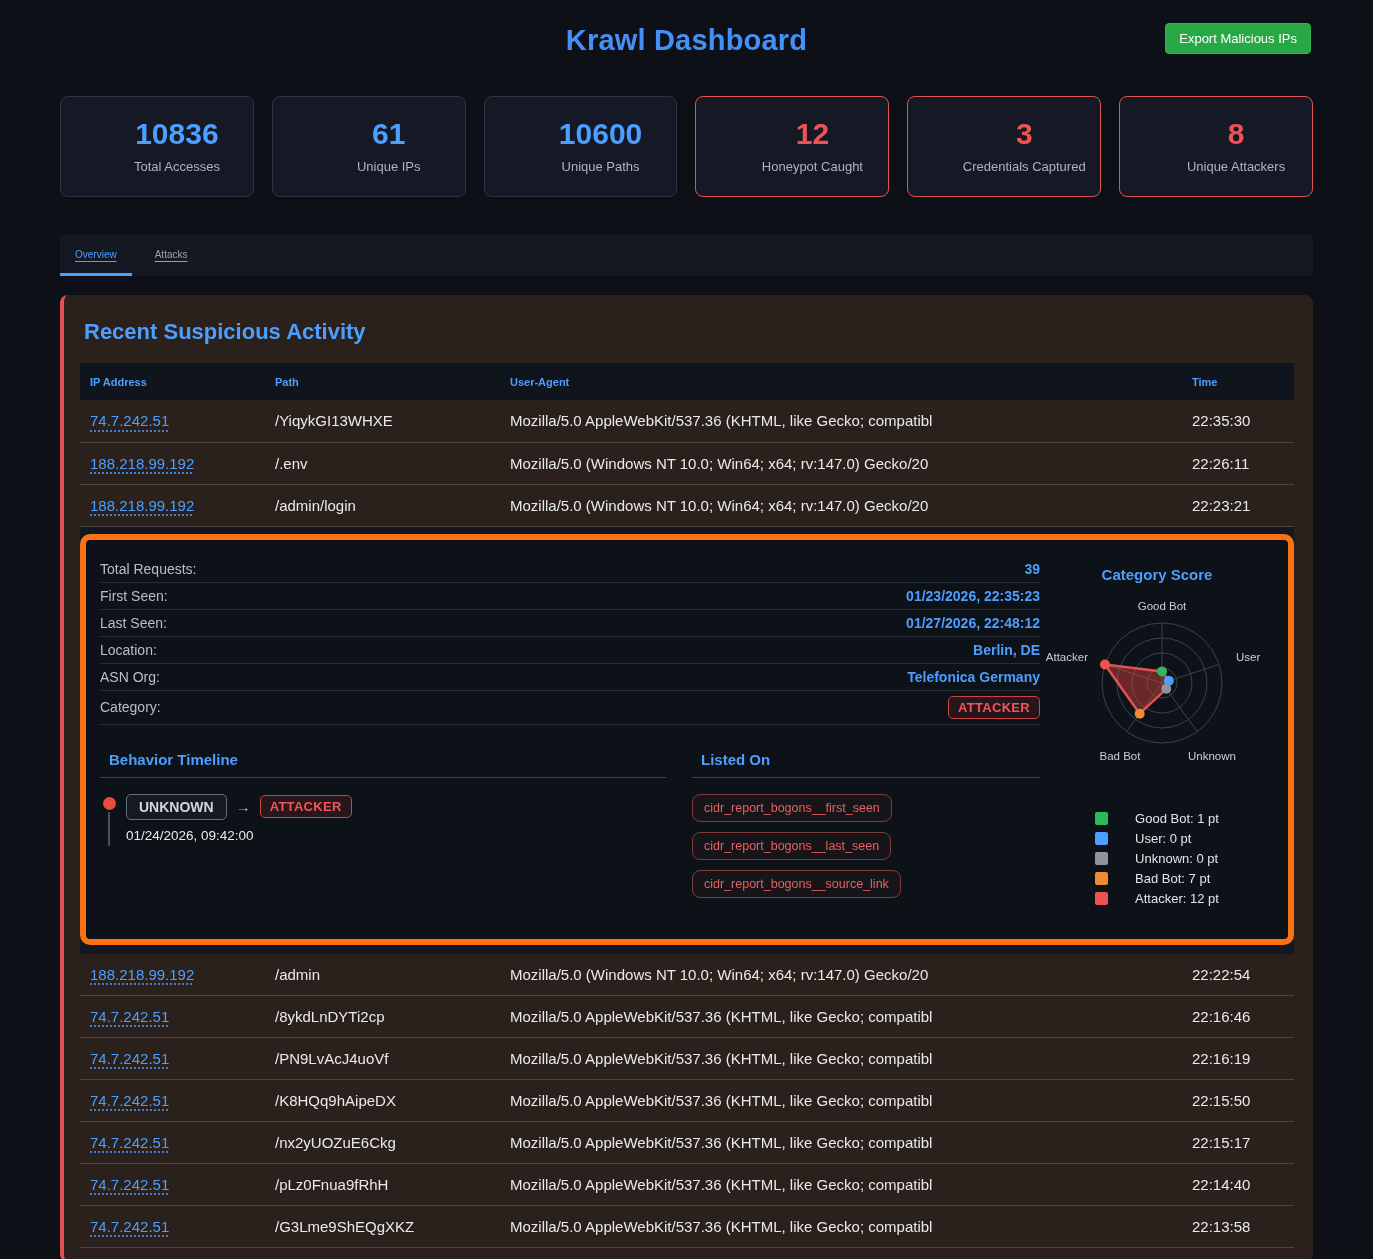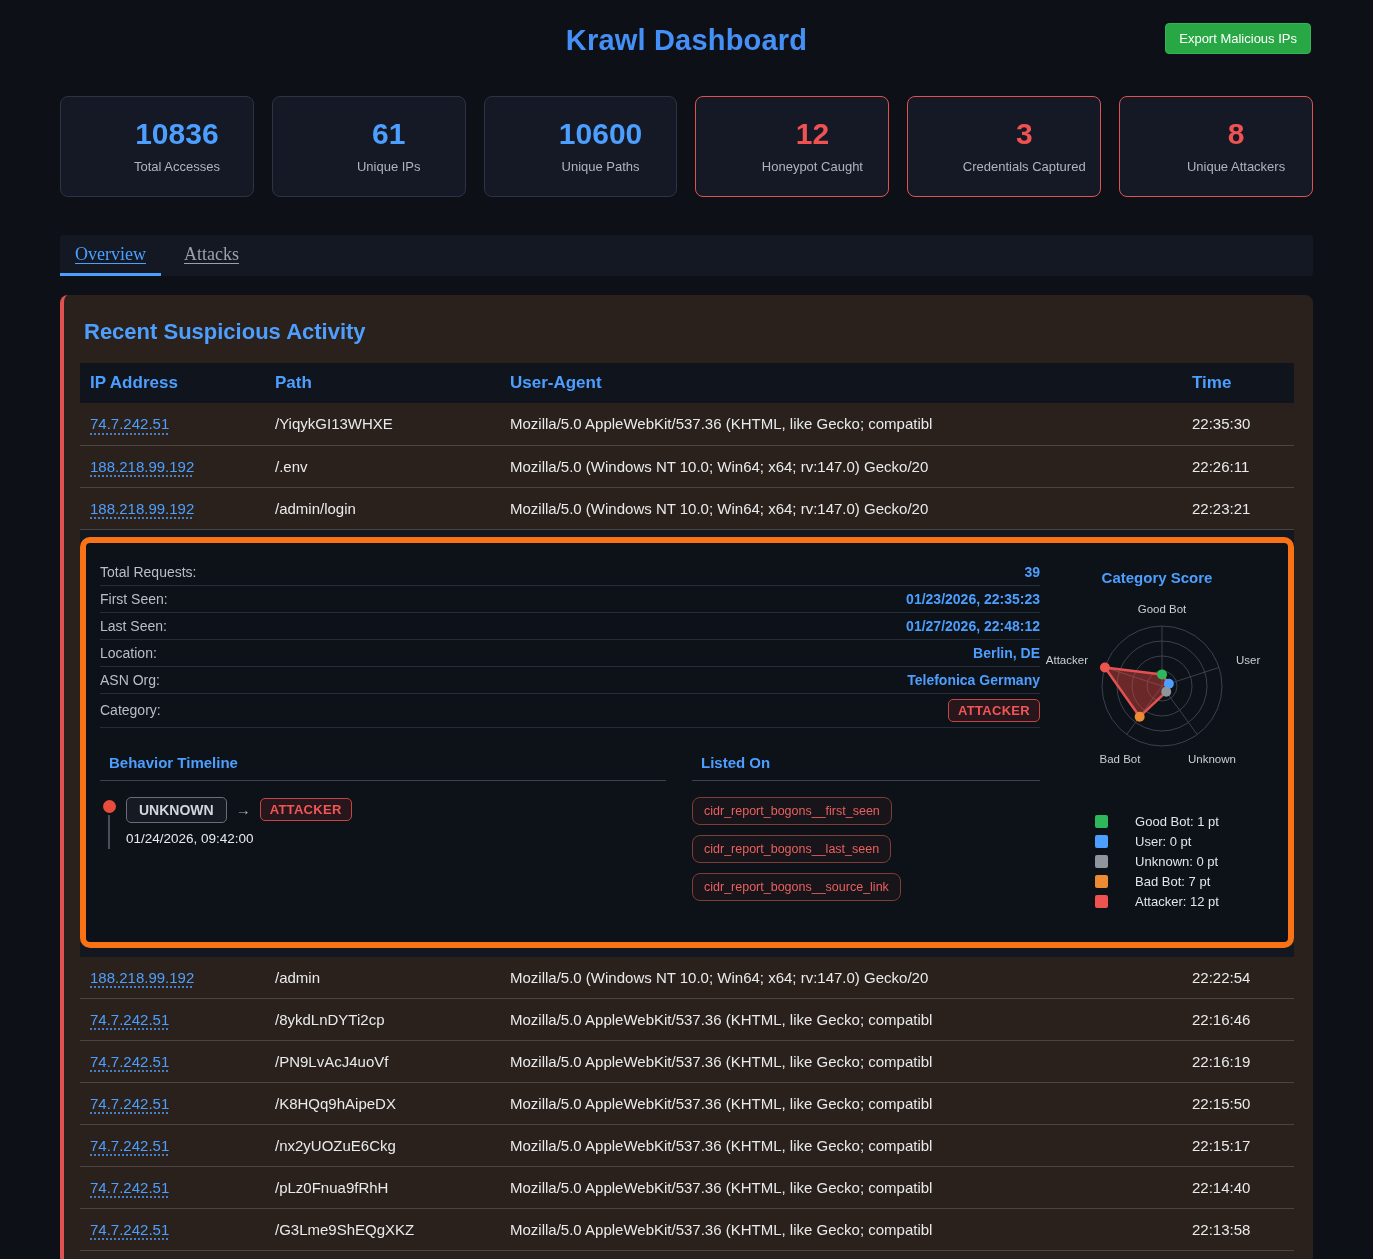--- a/index.html
+++ b/index.html
@@ -33,36 +33,36 @@
   }
   .stat-card.alert { border-color:#e05252; }
   .stat-num { font-size:30px; font-weight:bold; color:#4d9fff; line-height:1; }
   .stat-card.alert .stat-num { color:#f05252; }
   .stat-lbl { font-size:13px; color:#aeb4bd; margin-top:10px; }
 
   
   .tabs { margin:38px 60px 0; background:#141822; height:41px; display:flex; border-radius:3px; }
   .tab {
     display:flex; align-items:center; padding:0 15px; margin-right:8px;
-    font-size:18px; color:#9aa1a9; cursor:pointer; border-bottom:3px solid transparent;font-family:Liberation Serif, serif;
+    font-size:10px; color:#9aa1a9; cursor:pointer; border-bottom:3px solid transparent;
   }
   .tab span { text-decoration:underline; text-underline-offset:3px; }
   .tab.active { color:#4d9fff; border-bottom-color:#4d9fff; }
 
   
   .panel {
     margin:19px 60px 12px; background:#2a211c;
     border-left:4px solid #e05252; border-radius:8px;
     padding:16px 19px 14px 16px; min-height:940px;
   }
   .panel-title { font-size:22px; font-weight:bold; color:#4d9fff; margin:8px 0 18px 4px; }
 
   table.activity { width:100%; border-collapse:collapse; table-layout:fixed; }
   thead th {
-    background:#10141d; color:#4d9fff; font-size:17px; font-weight:bold;
+    background:#10141d; color:#4d9fff; font-size:11px; font-weight:bold;
     text-align:left; padding:10px 0 10px 10px; height:37px;
   }
   tbody td {
     font-size:15px; color:#e8eaec; padding:11px 0 11px 10px; height:42px;
     border-bottom:1px solid rgba(255,255,255,0.16);
     white-space:nowrap; overflow:hidden;
   }
   a.ip-link {
     color:#4d9fff; text-decoration:underline dotted; text-underline-offset:4px; cursor:pointer;
   }

